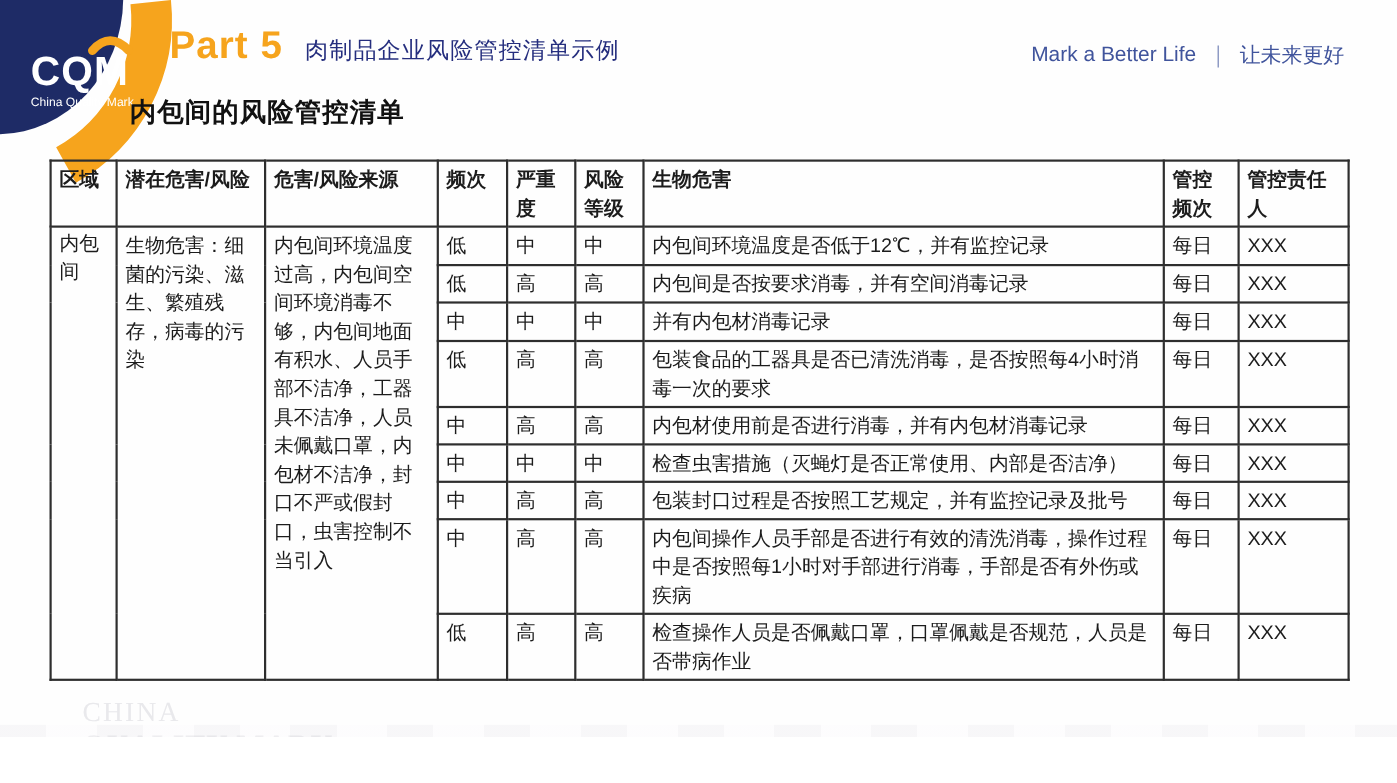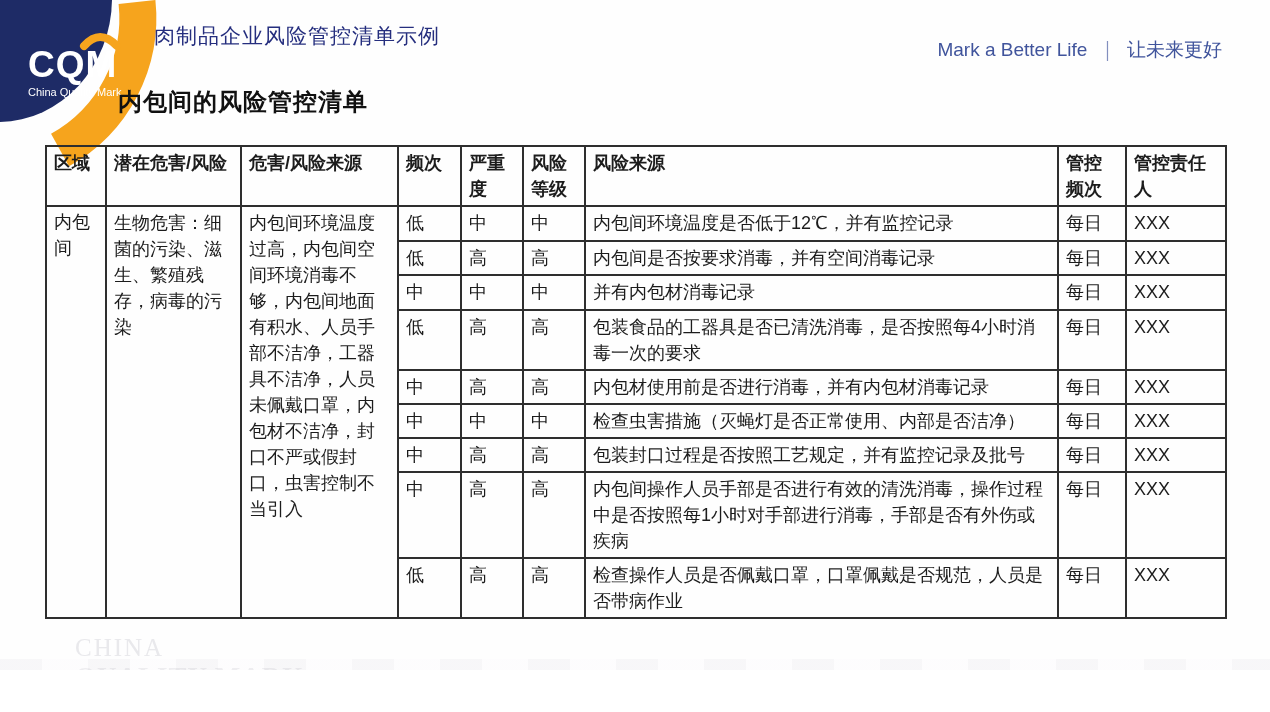--- a/index.html
+++ b/index.html
@@ -57,20 +57,21 @@
     <svg width="230" height="175" viewBox="0 0 230 175">
       <path d="M0,0 L112,0 A114,124 0 0 1 0,122 Z" fill="var(--logo-navy)"></path>
       <path d="M137,2 A151,151 0 0 1 60,150" fill="none" stroke="var(--orange)" stroke-width="37"></path>
       <path d="M84,46 Q100,28 117,46" fill="none" stroke="var(--orange)" stroke-width="8" stroke-linecap="round"></path>
       <text x="28" y="77" fill="#ffffff" font-size="37" font-weight="bold" font-family="Liberation Sans, sans-serif" letter-spacing="1">CQM</text>
       <text x="28" y="96" fill="#ffffff" font-size="11" font-family="Liberation Sans, sans-serif">China Quality Mark</text>
     </svg>
   </div>
 
   <div class="title-row">
+    <span class="part-label">Part 5</span>
     <span class="main-title">肉制品企业风险管控清单示例</span>
   </div>
   <div class="tagline">
     <span>Mark a Better Life</span>
     <span class="sep">｜</span>
     <span>让未来更好</span>
   </div>
 
   <div class="subtitle">内包间的风险管控清单</div>
 
@@ -87,21 +88,21 @@
         <col style="width:100px">
     </colgroup>
     <thead>
       <tr>
         <th>区域</th>
         <th>潜在危害/风险</th>
         <th>危害/风险来源</th>
         <th>频次</th>
         <th>严重度</th>
         <th>风险等级</th>
-        <th>风险来源</th>
+        <th>生物危害</th>
         <th>管控频次</th>
         <th>管控责任人</th>
       </tr>
     </thead>
     <tbody>
       <tr>
         <td class="cell-area" rowspan="9">内包间</td>
         <td rowspan="9">生物危害：细菌的污染、滋生、繁殖残存，病毒的污染</td>
         <td rowspan="9">内包间环境温度过高，内包间空间环境消毒不够，内包间地面有积水、人员手部不洁净，工器具不洁净，人员未佩戴口罩，内包材不洁净，封口不严或假封口，虫害控制不当引入</td>
         <td>低</td>

